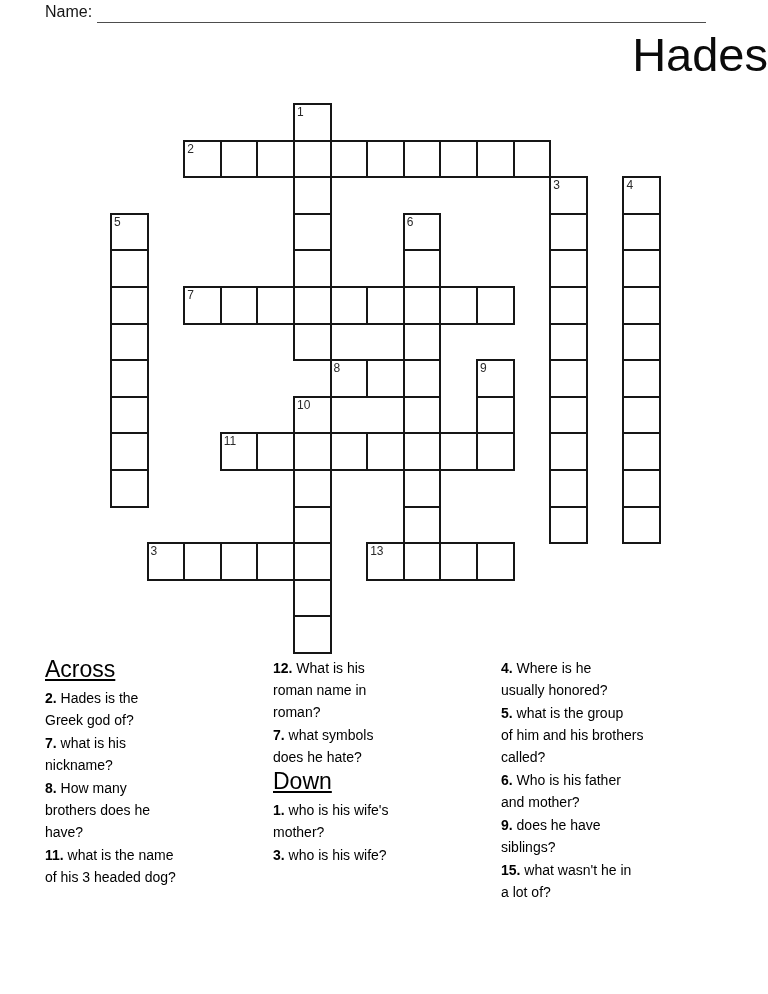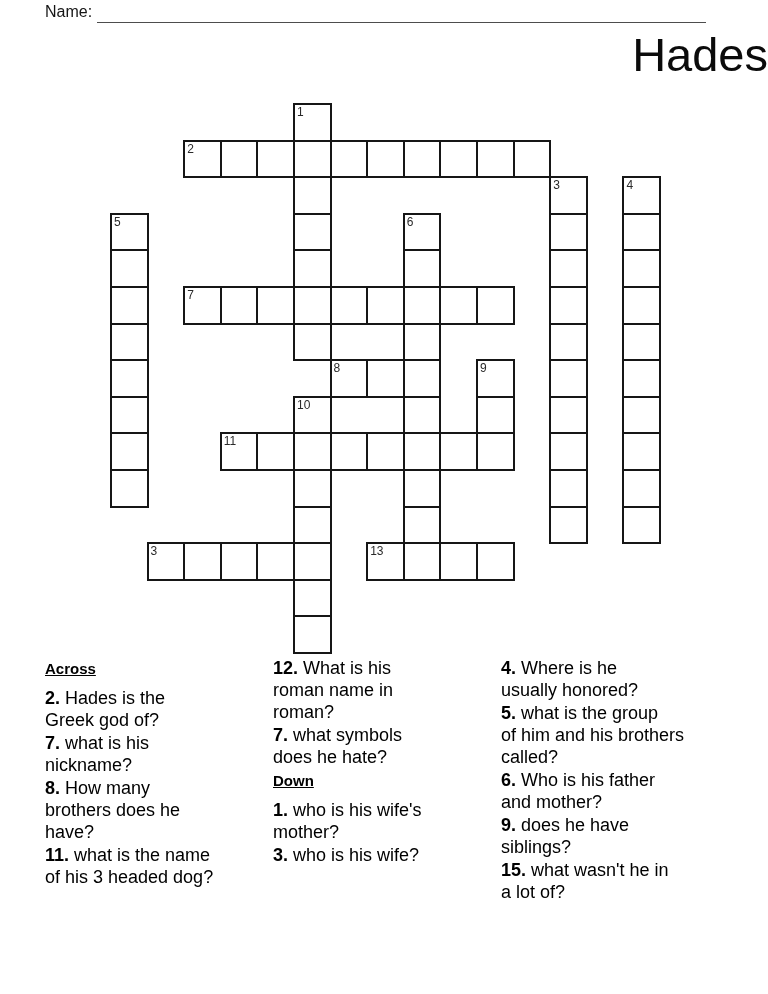--- a/index.html
+++ b/index.html
@@ -12,23 +12,23 @@
   .name-line  { position:absolute; left:97px; top:21.5px; width:609px; height:0;
                 border-bottom:1.6px solid #4d4d4d; }
   .title { position:absolute; left:0; right:0; top:30px; text-align:right;
            font-size:47px; line-height:50px; color:#0b0b0b; }
   .grid { position:absolute; }
   .cell { position:absolute; background:#fff; box-sizing:border-box;
           border:2px solid #161616; }
   .cellnum { position:absolute; left:2px; top:1px; font-size:12px;
              line-height:12px; color:#2a2a2a; }
   .clue-col { position:absolute; top:657px; white-space:nowrap; }
-  .clue-head { font-size:15px; font-weight:bold; text-decoration:underline;
+  .clue-head { font-size:23px; font-weight:normal; text-decoration:underline;
                line-height:24px; margin:0 0 6px 0; }
-  .clue { font-size:18px; line-height:22px; margin:0 0 1px 0; }
+  .clue { font-size:14px; line-height:22px; margin:0 0 1px 0; }
   .clue b { font-weight:bold; }
 </style>
 </head>
 <body>
 
 <div class="name-label">Name:</div>
 <div class="name-line"></div>
 <div class="title">Hades</div>
 
 <div class="grid" id="grid" style="left: 110px; top: 103px;">

